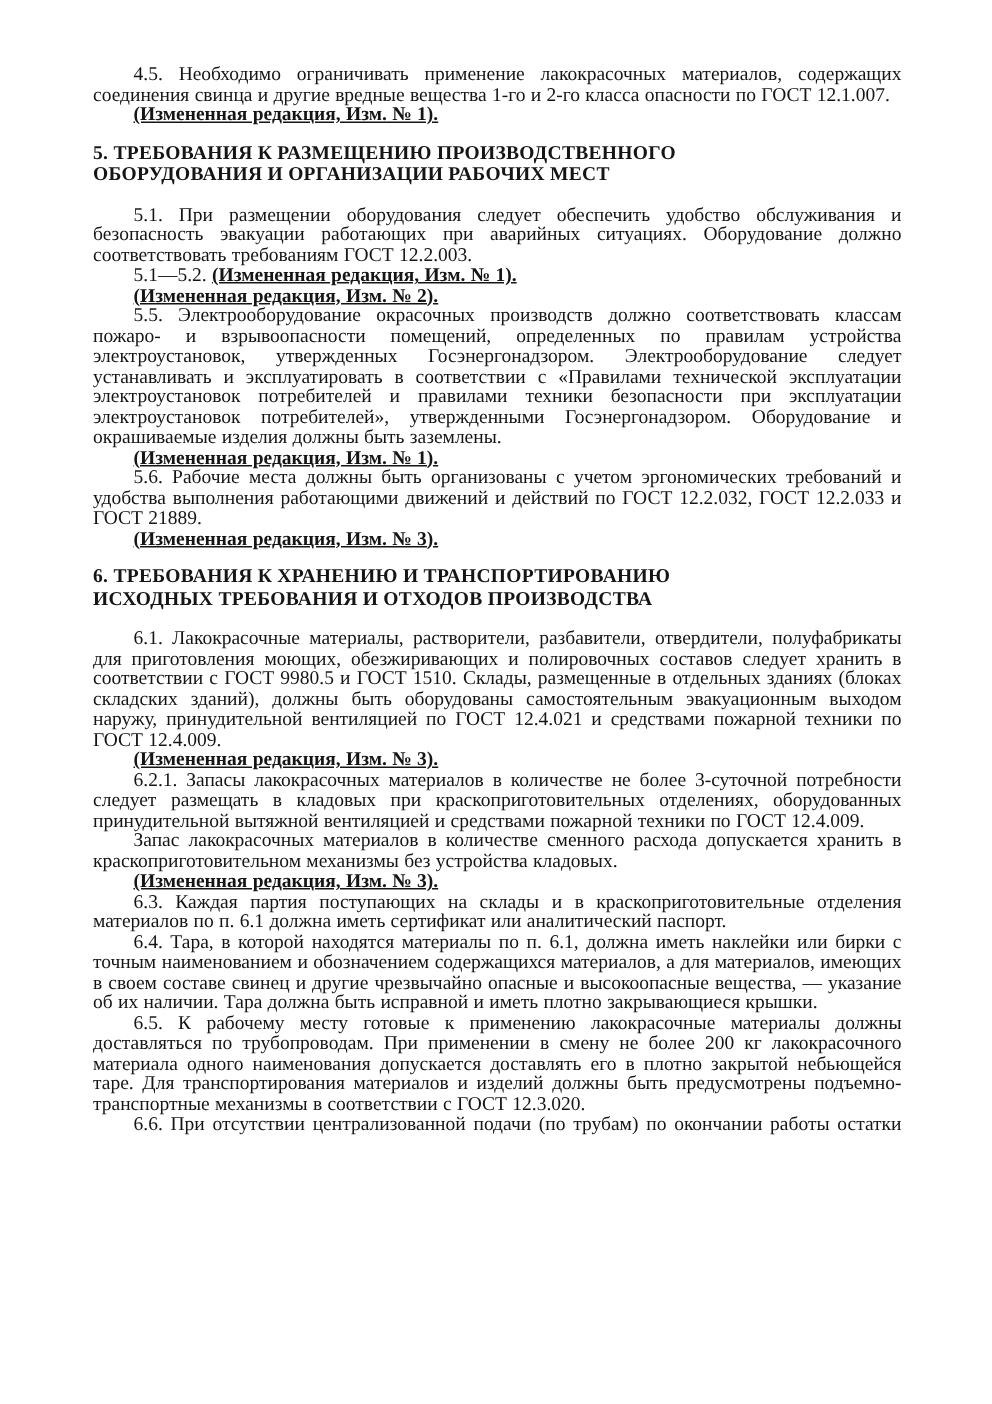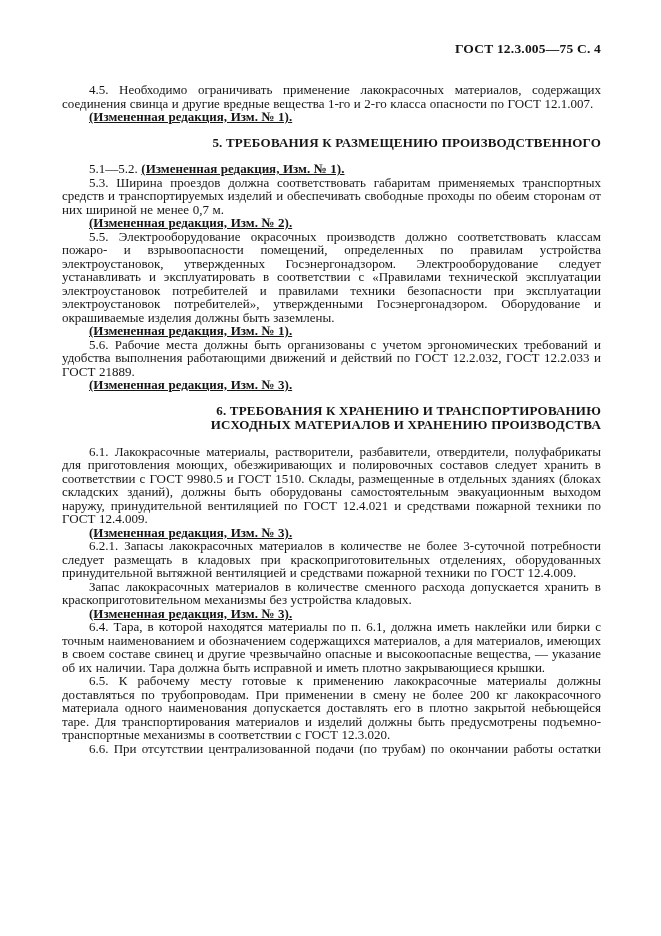--- a/index.html
+++ b/index.html
@@ -29,52 +29,51 @@
     text-indent:27px;
     word-spacing:.3px;
   }
   .para b { font-weight:bold;text-decoration:underline; }
   .note { text-align:left; }
   .jlast { text-align-last:justify; }
   .heading {
     font-weight:bold;
     font-size:13px;
     line-height:14.5px;
-    text-align:right;
+    text-align:left;
     margin:12px 0 12px 0;
     letter-spacing:.2px;
   }
   .hline { display:block; }
 </style>
 </head>
 <body>
 
 <div class="page">
-  <div class="header">
-    <span>ГОСТ 12.3.005—75 С. 4</span>
-  </div>
   <div id="doc-body">
       <p class="para"><span>4.5. Необходимо ограничивать применение лакокрасочных материалов, содержащих соединения свинца и другие вредные вещества 1-го и 2-го класса опасности по ГОСТ 12.1.007.</span></p>
       <p class="para note"><b>(Измененная редакция, Изм. № 1).</b></p>
       <div class="heading">
         <span class="hline">5. ТРЕБОВАНИЯ К РАЗМЕЩЕНИЮ ПРОИЗВОДСТВЕННОГО</span>
+        <span class="hline">ОБОРУДОВАНИЯ И ОРГАНИЗАЦИИ РАБОЧИХ МЕСТ</span>
       </div>
+      <p class="para"><span>5.1. При размещении оборудования следует обеспечить удобство обслуживания и безопасность эвакуации работающих при аварийных ситуациях. Оборудование должно соответствовать требованиям ГОСТ 12.2.003.</span></p>
       <p class="para"><span>5.1—5.2. </span><b>(Измененная редакция, Изм. № 1).</b></p>
-      <p class="para"><span>5.3. Ширина проездов должна соответствовать габаритам применяемых транспортных средств и транспортируемых изделий и обеспечивать свободные проходы по обеим сторонам от них шириной не менее 0,7 м.</span></p>
       <p class="para note"><b>(Измененная редакция, Изм. № 2).</b></p>
       <p class="para"><span>5.5. Электрооборудование окрасочных производств должно соответствовать классам пожаро- и взрывоопасности помещений, определенных по правилам устройства электроустановок, утвержденных Госэнергонадзором. Электрооборудование следует устанавливать и эксплуатировать в соответствии с «Правилами технической эксплуатации электроустановок потребителей и правилами техники безопасности при эксплуатации электроустановок потребителей», утвержденными Госэнергонадзором. Оборудование и окрашиваемые изделия должны быть заземлены.</span></p>
       <p class="para note"><b>(Измененная редакция, Изм. № 1).</b></p>
       <p class="para"><span>5.6. Рабочие места должны быть организованы с учетом эргономических требований и удобства выполнения работающими движений и действий по ГОСТ 12.2.032, ГОСТ 12.2.033 и ГОСТ 21889.</span></p>
       <p class="para note"><b>(Измененная редакция, Изм. № 3).</b></p>
       <div class="heading">
         <span class="hline">6. ТРЕБОВАНИЯ К ХРАНЕНИЮ И ТРАНСПОРТИРОВАНИЮ</span>
-        <span class="hline">ИСХОДНЫХ МАТЕРИАЛОВ И ХРАНЕНИЮ ПРОИЗВОДСТВА</span>
+        <span class="hline">ИСХОДНЫХ ТРЕБОВАНИЯ И ОТХОДОВ ПРОИЗВОДСТВА</span>
       </div>
       <p class="para"><span>6.1. Лакокрасочные материалы, растворители, разбавители, отвердители, полуфабрикаты для приготовления моющих, обезжиривающих и полировочных составов следует хранить в соответствии с ГОСТ 9980.5 и ГОСТ 1510. Склады, размещенные в отдельных зданиях (блоках складских зданий), должны быть оборудованы самостоятельным эвакуационным выходом наружу, принудительной вентиляцией по ГОСТ 12.4.021 и средствами пожарной техники по ГОСТ 12.4.009.</span></p>
       <p class="para note"><b>(Измененная редакция, Изм. № 3).</b></p>
       <p class="para"><span>6.2.1. Запасы лакокрасочных материалов в количестве не более 3-суточной потребности следует размещать в кладовых при краскоприготовительных отделениях, оборудованных принудительной вытяжной вентиляцией и средствами пожарной техники по ГОСТ 12.4.009.</span></p>
       <p class="para"><span>Запас лакокрасочных материалов в количестве сменного расхода допускается хранить в краскоприготовительном механизмы без устройства кладовых.</span></p>
       <p class="para note"><b>(Измененная редакция, Изм. № 3).</b></p>
+      <p class="para"><span>6.3. Каждая партия поступающих на склады и в краскоприготовительные отделения материалов по п. 6.1 должна иметь сертификат или аналитический паспорт.</span></p>
       <p class="para"><span>6.4. Тара, в которой находятся материалы по п. 6.1, должна иметь наклейки или бирки с точным наименованием и обозначением содержащихся материалов, а для материалов, имеющих в своем составе свинец и другие чрезвычайно опасные и высокоопасные вещества, — указание об их наличии. Тара должна быть исправной и иметь плотно закрывающиеся крышки.</span></p>
       <p class="para"><span>6.5. К рабочему месту готовые к применению лакокрасочные материалы должны доставляться по трубопроводам. При применении в смену не более 200 кг лакокрасочного материала одного наименования допускается доставлять его в плотно закрытой небьющейся таре. Для транспортирования материалов и изделий должны быть предусмотрены подъемно-транспортные механизмы в соответствии с ГОСТ 12.3.020.</span></p>
       <p class="para jlast"><span>6.6. При отсутствии централизованной подачи (по трубам) по окончании работы остатки</span></p>
     </div>
 </div>
 
 </body></html>

